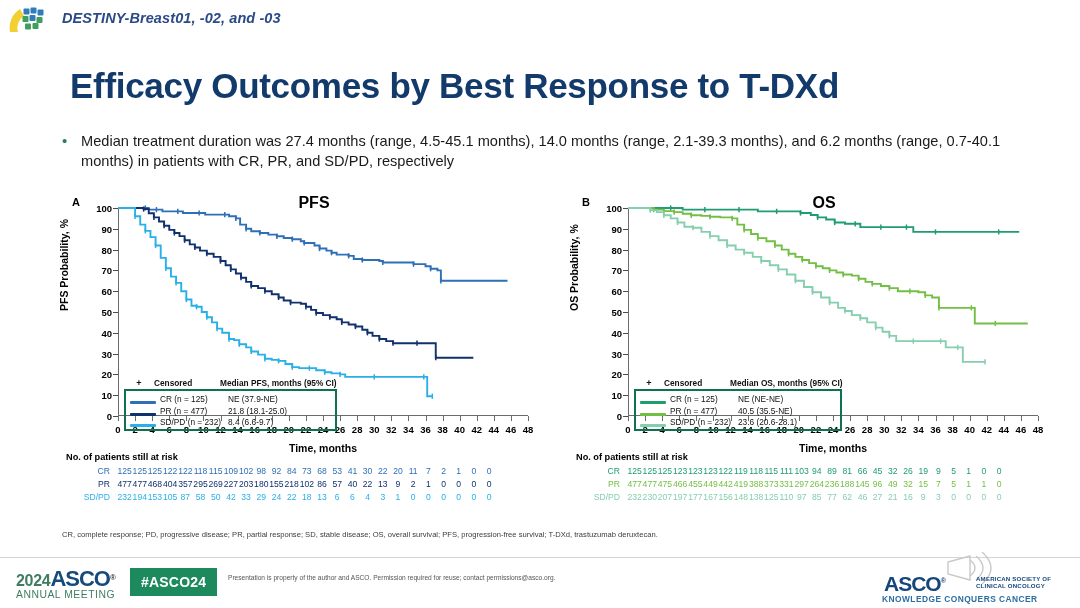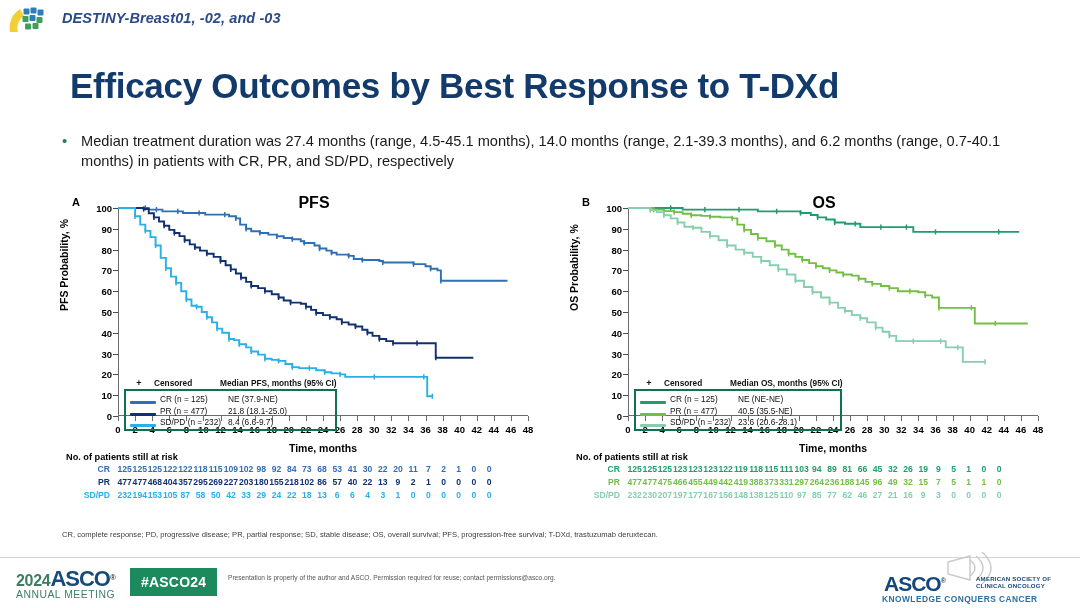--- a/index.html
+++ b/index.html
@@ -53,21 +53,21 @@
   .legend .lg-cens{width:66px;}
   .legend .lg-med{font-weight:700;}
   .legend .lg-box{border:2.2px solid #10714e;padding:2px 4px 2px 2px;}
   .legend .lg-row{display:flex;align-items:flex-end;height:11.5px;}
   .lg-swatch{width:26px;height:2.6px;margin:0 4px 0 2px;flex:0 0 auto;border-radius:1px;}
   .lg-name{width:68px;}
 
   
   .risk{position:absolute;font-size:8.6px;}
   .risk-title{font-weight:700;color:#000;font-size:9.2px;margin-bottom:2px;}
-  .risk-row{display:flex;height:13px;font-weight:700;}
+  .risk-row{display:flex;align-items:center;height:13px;font-weight:400;}
   .risk-lbl{width:44px;text-align:right;padding-right:7px;flex:0 0 auto;}
   .risk-cells{display:flex;}
   .risk-cells span{width:15.2px;text-align:center;display:inline-block;}
 
   
   .footnote{position:absolute;left:62px;top:530px;width:960px;font-size:7.6px;color:#3b3b3b;}
 
   
   .footer-rule{position:absolute;left:0;top:557px;width:1080px;height:1px;background:#d4d4d4;}
   .f-asco{position:absolute;left:16px;top:566px;width:112px;}

